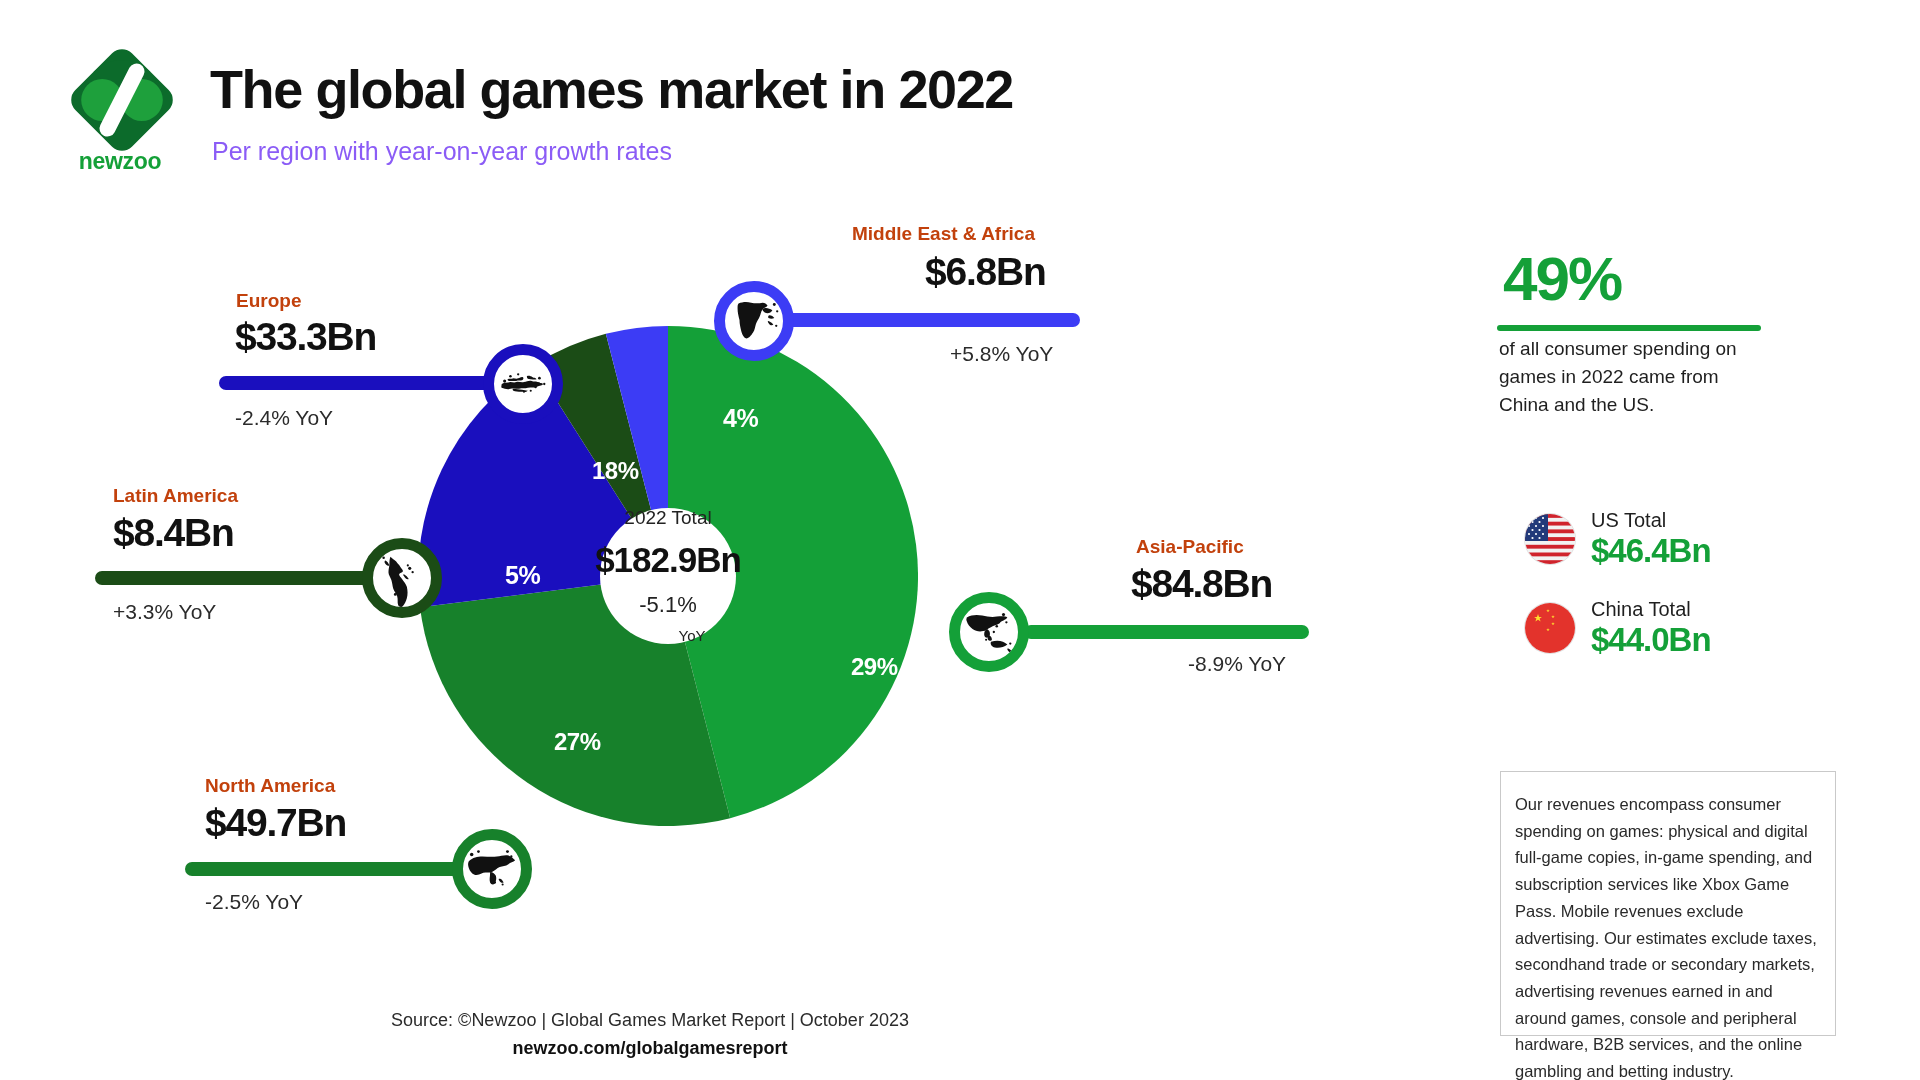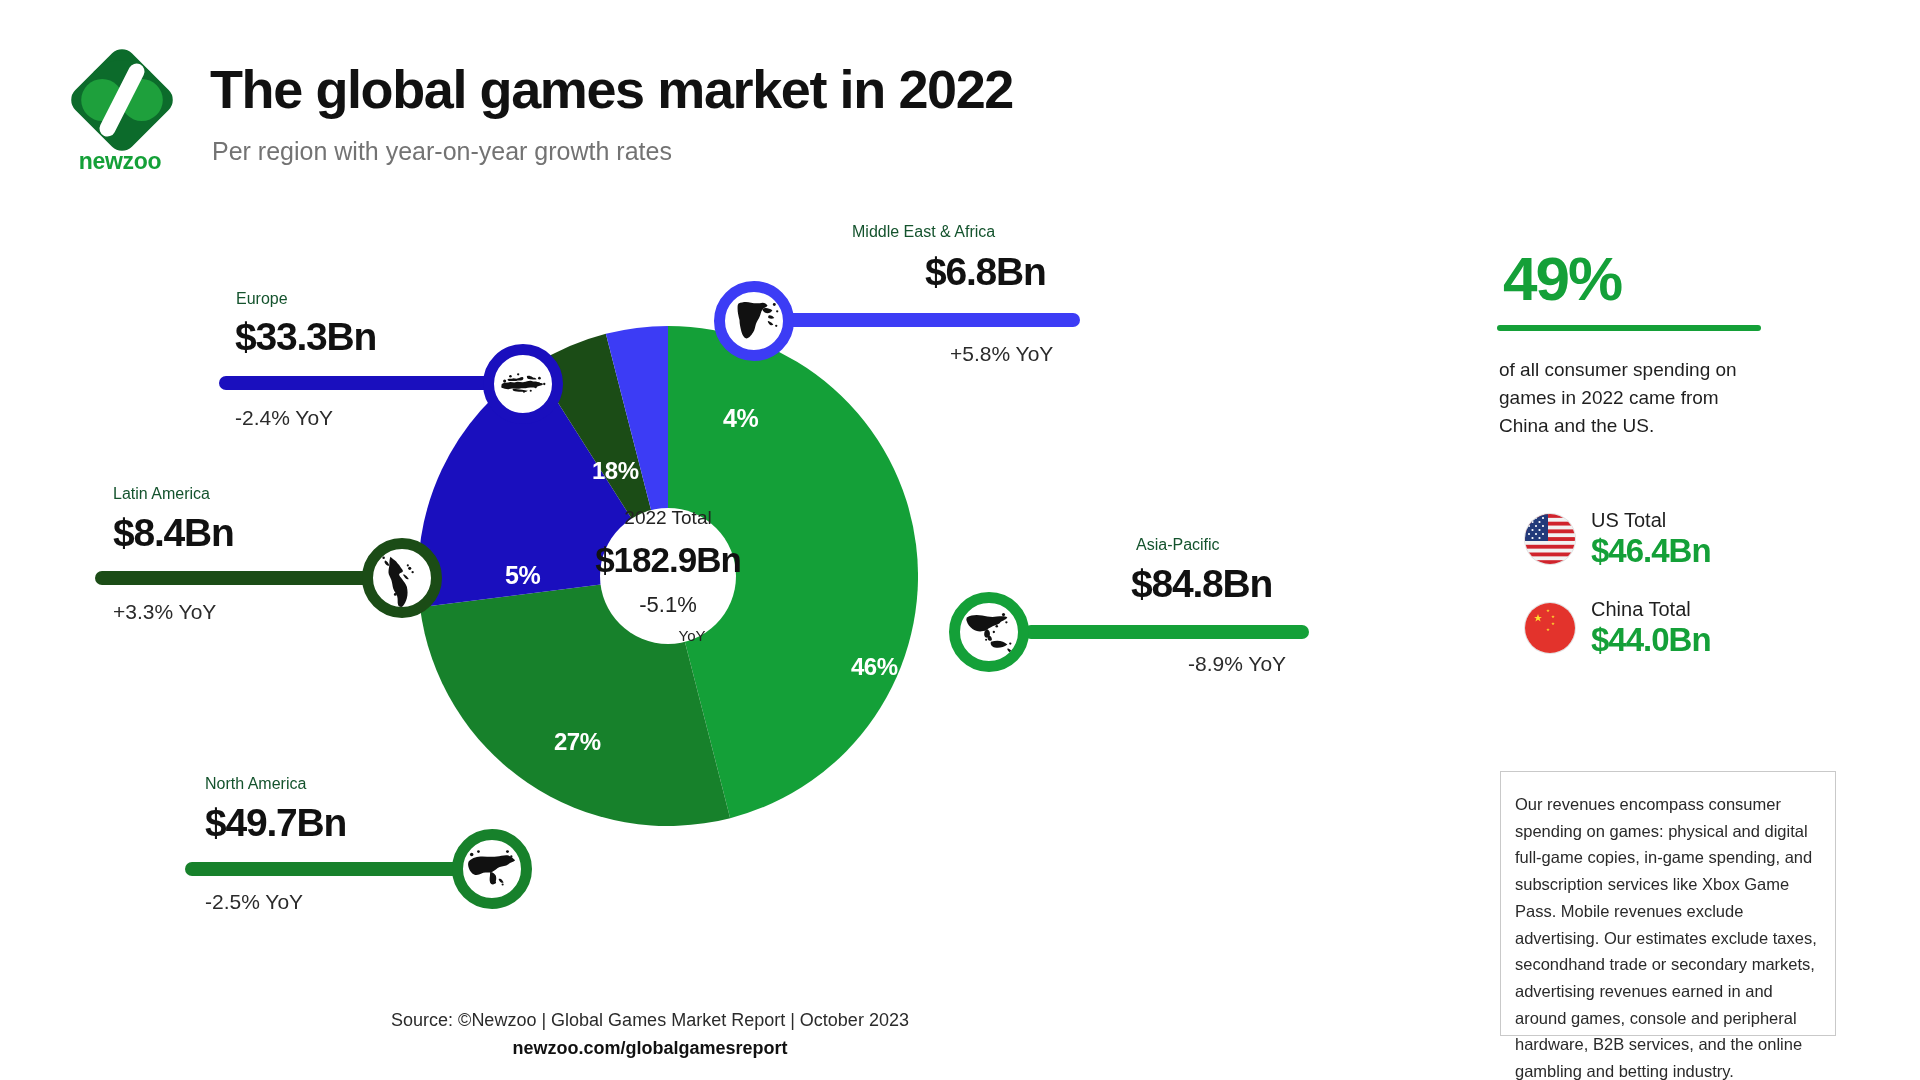--- a/index.html
+++ b/index.html
@@ -10,21 +10,21 @@
   }
   .abs{position:absolute;}
 
   
   #logo{left:66px;top:42px;width:112px;height:120px;}
   #logo-word{left:60px;top:148px;width:120px;text-align:center;
     font-size:23px;font-weight:700;color:#14a038;letter-spacing:-0.3px;}
   #title{left:210px;top:58px;font-size:54px;font-weight:700;
     letter-spacing:-1.4px;color:#111;white-space:nowrap;}
   #subtitle{left:212px;top:137px;font-size:25px;font-weight:400;
-    color:#737373;white-space:nowrap;}
+    color:#8b5cf6;white-space:nowrap;}
 
   
   #pie-wrap{left:418px;top:326px;width:500px;height:500px;}
   #donut-hole{
     left:600px;top:508px;width:136px;height:136px;border-radius:50%;
     background:#fff;display:flex;flex-direction:column;
     align-items:center;justify-content:space-between;line-height:1.05;
   }
   #donut-hole .dh-top{font-size:19px;color:#222;margin-bottom:1px;}
   #donut-hole .dh-big{font-size:35px;font-weight:700;color:#111;
@@ -40,21 +40,21 @@
   #lbl-46{left:851px;top:653px;}
   #lbl-4{left:723px;top:404px;font-size:25px;}
 
   
   .leg{position:absolute;height:14px;border-radius:7px;}
   .badge{position:absolute;border-radius:50%;background:#fff;
     box-sizing:border-box;display:flex;align-items:center;
     justify-content:center;overflow:hidden;}
   .badge svg{display:block;}
 
-  .reg-name{position:absolute;font-size:16px;font-weight:400;color:#14532d;
+  .reg-name{position:absolute;font-size:19px;font-weight:700;color:#c2410c;
     white-space:nowrap;}
   .reg-val{position:absolute;font-size:39px;font-weight:700;color:#111;
     letter-spacing:-1.2px;white-space:nowrap;}
   .reg-yoy{position:absolute;font-size:21px;font-weight:400;color:#2b2b2b;
     white-space:nowrap;}
 
   
   #eu-name{left:236px;top:290px;}
   #eu-val{left:235px;top:315px;}
   #eu-leg{left:219px;top:376px;width:275px;background:#1a0fbe;}
@@ -92,21 +92,21 @@
   #ap-leg{left:1024px;top:625px;width:285px;background:#14a038;}
   #ap-yoy{left:1188px;top:652px;}
   #ap-badge{left:949px;top:592px;width:80px;height:80px;
     border:11px solid #14a038;}
 
   
   #stat-num{left:1503px;top:243px;font-size:62px;font-weight:700;
     color:#14a038;letter-spacing:-2px;}
   #stat-rule{left:1497px;top:325px;width:264px;height:6px;
     background:#14a038;border-radius:3px;}
-  #stat-text{left:1499px;top:356px;width:250px;font-size:19px;
+  #stat-text{left:1499px;top:335px;width:250px;font-size:19px;
     line-height:1.48;color:#1f1f1f;}
 
   .tot-row{position:absolute;display:flex;align-items:center;gap:16px;}
   #row-us{left:1525px;top:508px;}
   #row-cn{left:1525px;top:597px;}
   .flag{width:50px;height:50px;border-radius:50%;overflow:hidden;
     flex:0 0 auto;box-shadow:0 0 0 1px rgba(0,0,0,.12);}
   .flag svg{display:block;}
   .tot-label{font-size:20px;color:#1f1f1f;line-height:1.2;
     margin-bottom:1px;white-space:nowrap;}
@@ -156,21 +156,21 @@
 <div class="abs" id="donut-hole">
   <div class="dh-top">2022 Total</div>
   <div class="dh-big">$182.9Bn</div>
   <div class="dh-yoy">-5.1%</div>
   <div class="dh-yoy2">YoY</div>
 </div>
 
 <div class="abs slice-label" id="lbl-18">18%</div>
 <div class="abs slice-label" id="lbl-5">5%</div>
 <div class="abs slice-label" id="lbl-27">27%</div>
-<div class="abs slice-label" id="lbl-46">46%</div>
+<div class="abs slice-label" id="lbl-46">29%</div>
 <div class="abs slice-label" id="lbl-4">4%</div>
 
 <div class="reg-name" id="eu-name">Europe</div>
 <div class="reg-val" id="eu-val">$33.3Bn</div>
 <div class="leg" id="eu-leg"></div>
 <div class="reg-yoy" id="eu-yoy">-2.4% YoY</div>
 <div class="badge" id="eu-badge">
   <svg viewBox="0 0 60 60" width="58" height="58">
     <g fill="#111">
       <path d="M8 30c3-2 6-1 9-2 2 0 4 1 6 0 3-1 5 1 8 0 3 0 5-2 8-1 2 1 4 0 6 1 2 1 4 1 6 2-2 2-5 2-7 3-3 1-6 0-9 1-3 1-6 0-9 1-3 0-6-1-9 0-3 1-6 0-9-1-1-1 0-3 0-4z"></path>

